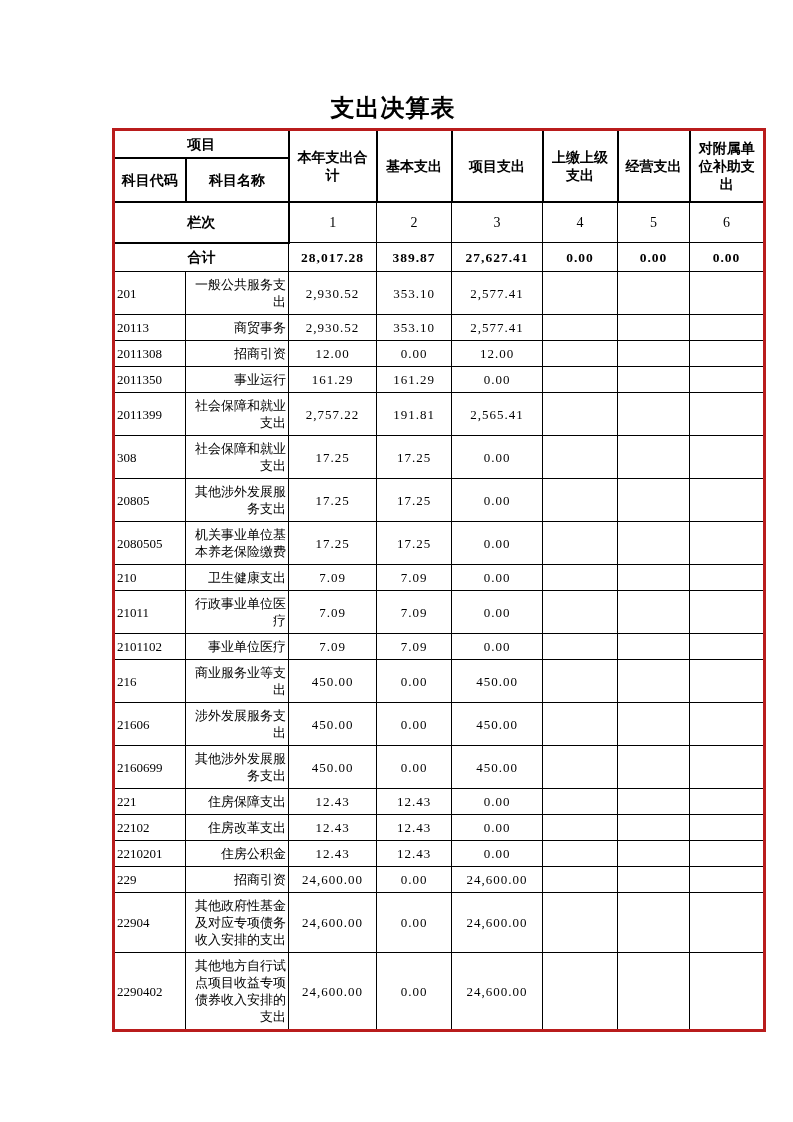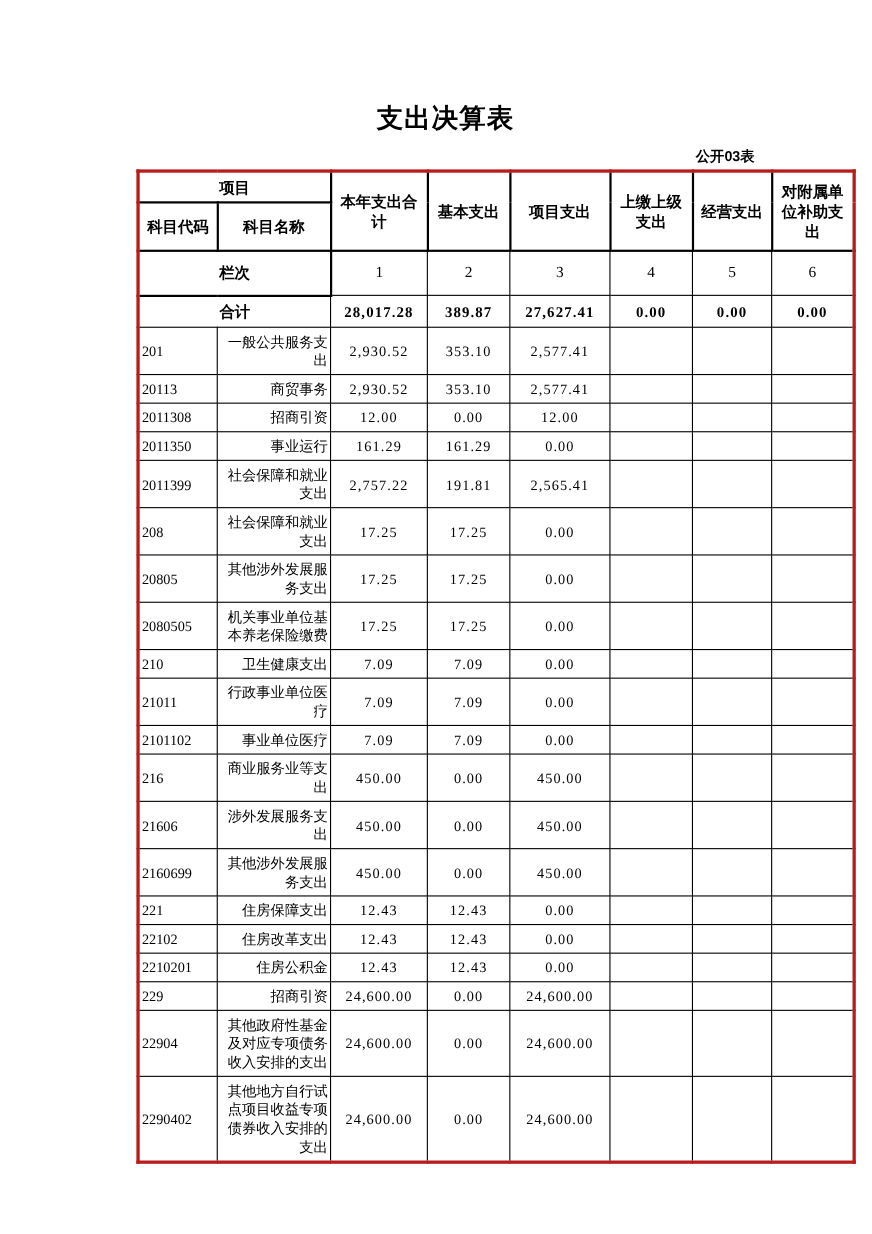--- a/index.html
+++ b/index.html
@@ -7,21 +7,21 @@
     position: relative;
     width: 793px;
     height: 1122px;
     background: #ffffff;
     color: #000000;
     font-family: "Liberation Serif", serif;
     overflow: hidden;
   }
   .sheet {
     position: absolute;
-    left: 124px;
+    left: 112px;
     top: 0;
     width: 562px;
   }
   .title {
     padding-top: 92px;
     text-align: center;
     font-family: "Liberation Sans", sans-serif;
     font-weight: bold;
     font-size: 24px;
     line-height: 32px;
@@ -87,21 +87,20 @@
     text-align: center;
   }
 </style>
 </head>
 <body>
 
 <div class="page">
   <div class="sheet">
 
     <div class="title">支出决算表</div>
-    <div class="sheet-label">公开03表</div>
 
 
     <table class="report">
       <colgroup>
         <col style="width:72px">
           <col style="width:103px">
           <col style="width:88px">
           <col style="width:75px">
         <col style="width:91px">
           <col style="width:75px">
@@ -186,21 +185,21 @@
             <td class="code">2011399</td>
             <td class="name">社会保障和就业支出</td>
             <td class="num">2,757.22</td>
             <td class="num">191.81</td>
             <td class="num">2,565.41</td>
             <td class="num"></td>
             <td class="num"></td>
             <td class="num"></td>
           </tr>
           <tr>
-            <td class="code">208</td>
+            <td class="code">308</td>
             <td class="name">社会保障和就业支出</td>
             <td class="num">17.25</td>
             <td class="num">17.25</td>
             <td class="num">0.00</td>
             <td class="num"></td>
             <td class="num"></td>
             <td class="num"></td>
           </tr>
           <tr>
             <td class="code">20805</td>

